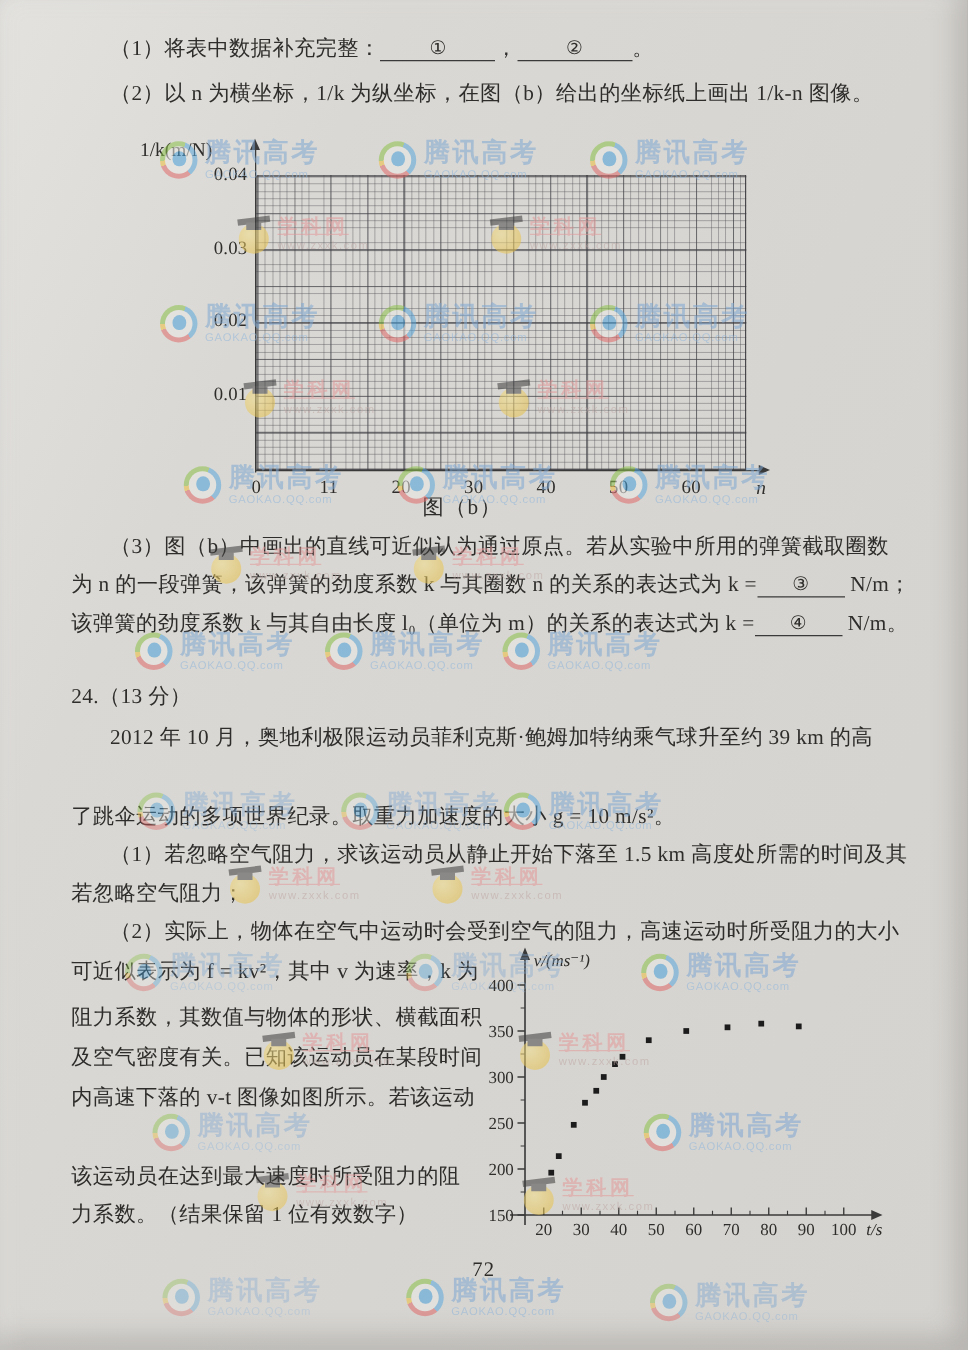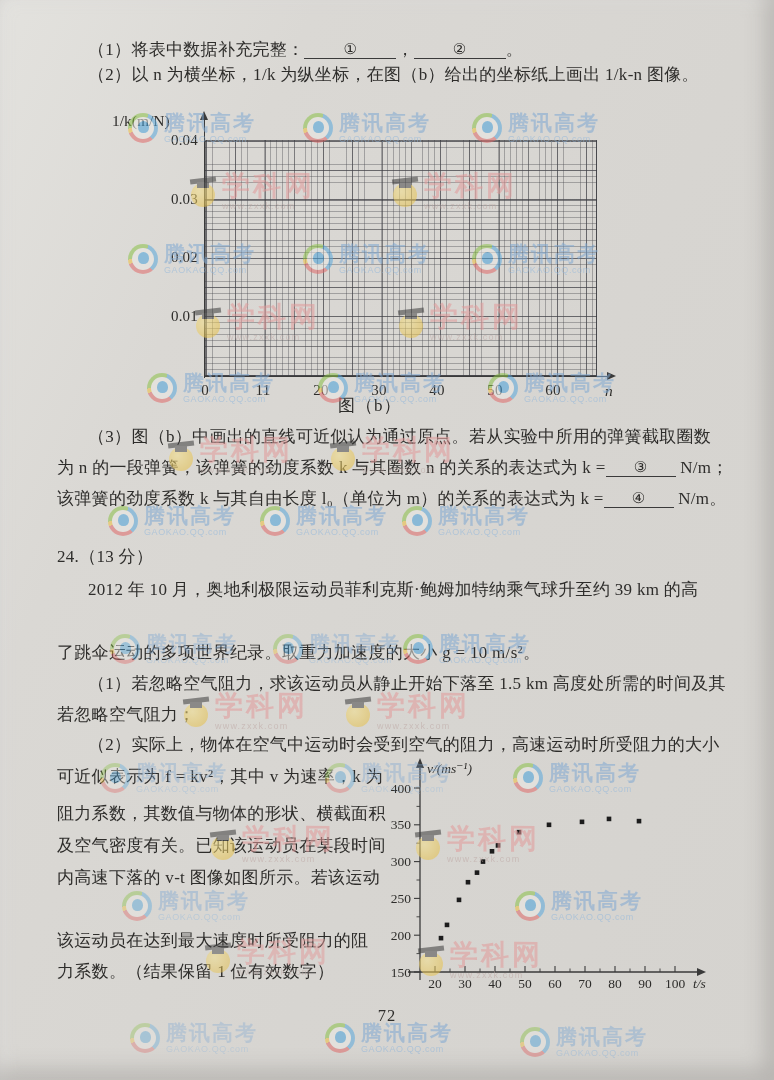--- a/index.html
+++ b/index.html
@@ -31,21 +31,21 @@
   .axis-label{position:absolute;font-size:15.5px;}
   .fig-caption{position:absolute;font-size:17px;letter-spacing:1px;}
   
   #watermark-layer{position:absolute;inset:0;z-index:5;pointer-events:none;}
   .wm{position:absolute;display:flex;align-items:center;gap:6px;opacity:.55;}
   .wm .col{display:flex;flex-direction:column;line-height:1;}
   .wm .main{font-weight:700;font-family:"Liberation Sans","DejaVu Sans",sans-serif;}
   .wm .sub{font-family:"Liberation Sans","DejaVu Sans",sans-serif;}
   .wm.tencent .main{font-size:21px;letter-spacing:2px;}
   .wm.tencent .sub{font-size:9px;letter-spacing:.6px;margin-top:2px;}
-  .wm.zxxk .main{font-size:28px;letter-spacing:3px;}
+  .wm.zxxk .main{font-size:16px;letter-spacing:3px;text-decoration:underline;}
   .wm.zxxk .sub{font-size:9px;letter-spacing:1.2px;margin-top:2px;}
   .tq-logo{width:30px;height:30px;border-radius:50%;position:relative;flex:0 0 auto;
     background:conic-gradient(from 140deg,#e06a6a 0 110deg,#f0c040 110deg 128deg,#8cc24a 128deg 242deg,#5aa8dc 242deg 360deg);}
   .tq-inner{position:absolute;inset:4px;background:#eceae6;border-radius:50%;}
   .tq-bell{position:absolute;left:10px;top:8px;width:11px;height:12px;border-radius:50% 50% 46% 46%;}
   .zx-mascot{width:26px;height:31px;position:relative;flex:0 0 auto;}
   .zx-head{position:absolute;bottom:0;left:1px;width:24px;height:24px;border-radius:50%;
     background:radial-gradient(circle at 35% 35%,#f5e08a,#e2b838);}
   .zx-cap{position:absolute;top:2px;left:0;width:26px;height:4.5px;background:#3c3c3c;transform:rotate(-7deg);}
   .zx-cap2{position:absolute;top:5.5px;left:7px;width:12px;height:6px;background:#4b4b4b;}
@@ -137,21 +137,21 @@
         <rect x="489.7" y="848.9960000000001" width="4.6" height="4.6" fill="#1c1c1c"></rect>
         <rect x="495.7" y="843.1080000000001" width="4.6" height="4.6" fill="#1c1c1c"></rect>
         <rect x="516.7" y="829.86" width="4.6" height="4.6" fill="#1c1c1c"></rect>
         <rect x="546.7" y="822.5" width="4.6" height="4.6" fill="#1c1c1c"></rect>
         <rect x="579.7" y="819.556" width="4.6" height="4.6" fill="#1c1c1c"></rect>
         <rect x="606.7" y="816.6120000000001" width="4.6" height="4.6" fill="#1c1c1c"></rect>
         <rect x="636.7" y="818.82" width="4.6" height="4.6" fill="#1c1c1c"></rect>
       </svg>
     </div>
   <div id="text-layer">
-      <div class="line" style="left: 88px; top: 39px;"><span>（1）将表中数据补充完整：</span><span class="blank" style="width: 92px;">①</span><span>，</span><span class="blank" style="width: 92px;">②</span><span>。</span></div>
+      <div class="line" style="left: 88px; top: 28px;"><span>（1）将表中数据补充完整：</span><span class="blank" style="width: 92px;">①</span><span>，</span><span class="blank" style="width: 92px;">②</span><span>。</span></div>
       <div class="line" style="left: 88px; top: 64px;"><span>（2）以 n 为横坐标，1/k 为纵坐标，在图（b）给出的坐标纸上画出 1/k-n 图像。</span></div>
       <div class="line" style="left: 88px; top: 426px;"><span>（3）图（b）中画出的直线可近似认为通过原点。若从实验中所用的弹簧截取圈数</span></div>
       <div class="line" style="left: 57px; top: 488px;"><span>该弹簧的劲度系数 k 与其自由长度 l₀（单位为 m）的关系的表达式为 k =</span><span class="blank" style="width: 70px;">④</span><span> N/m。</span></div>
       <div class="line" style="left: 57px; top: 457px;"><span>为 n 的一段弹簧，该弹簧的劲度系数 k 与其圈数 n 的关系的表达式为 k =</span><span class="blank" style="width: 70px;">③</span><span> N/m；</span></div>
       <div class="line" style="left: 57px; top: 546px;"><span>24.（13 分）</span></div>
       <div class="line" style="left: 88px; top: 579px;"><span>2012 年 10 月，奥地利极限运动员菲利克斯·鲍姆加特纳乘气球升至约 39 km 的高</span></div>
       <div class="line" style="left: 57px; top: 642px;"><span>了跳伞运动的多项世界纪录。取重力加速度的大小 g = 10 m/s²。</span></div>
       <div class="line" style="left: 88px; top: 673px;"><span>（1）若忽略空气阻力，求该运动员从静止开始下落至 1.5 km 高度处所需的时间及其</span></div>
       <div class="line" style="left: 57px; top: 704px;"><span>若忽略空气阻力；</span></div>
       <div class="line" style="left: 88px; top: 734px;"><span>（2）实际上，物体在空气中运动时会受到空气的阻力，高速运动时所受阻力的大小</span></div>

